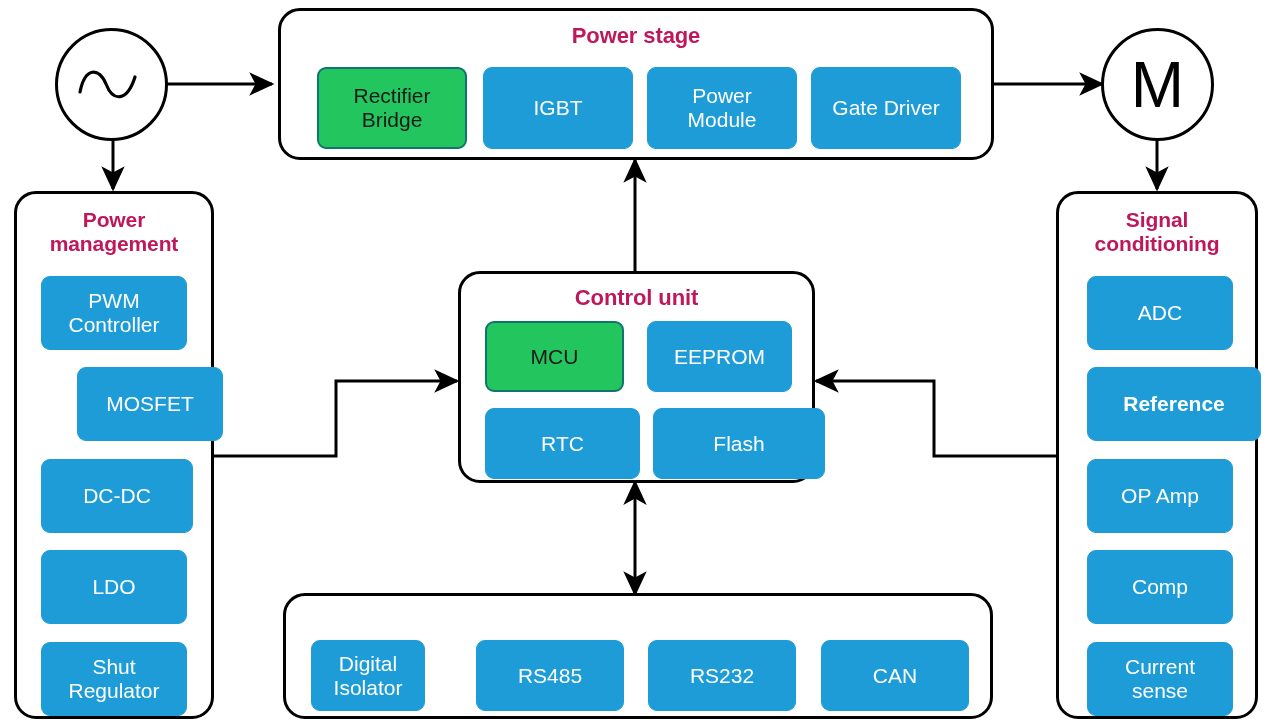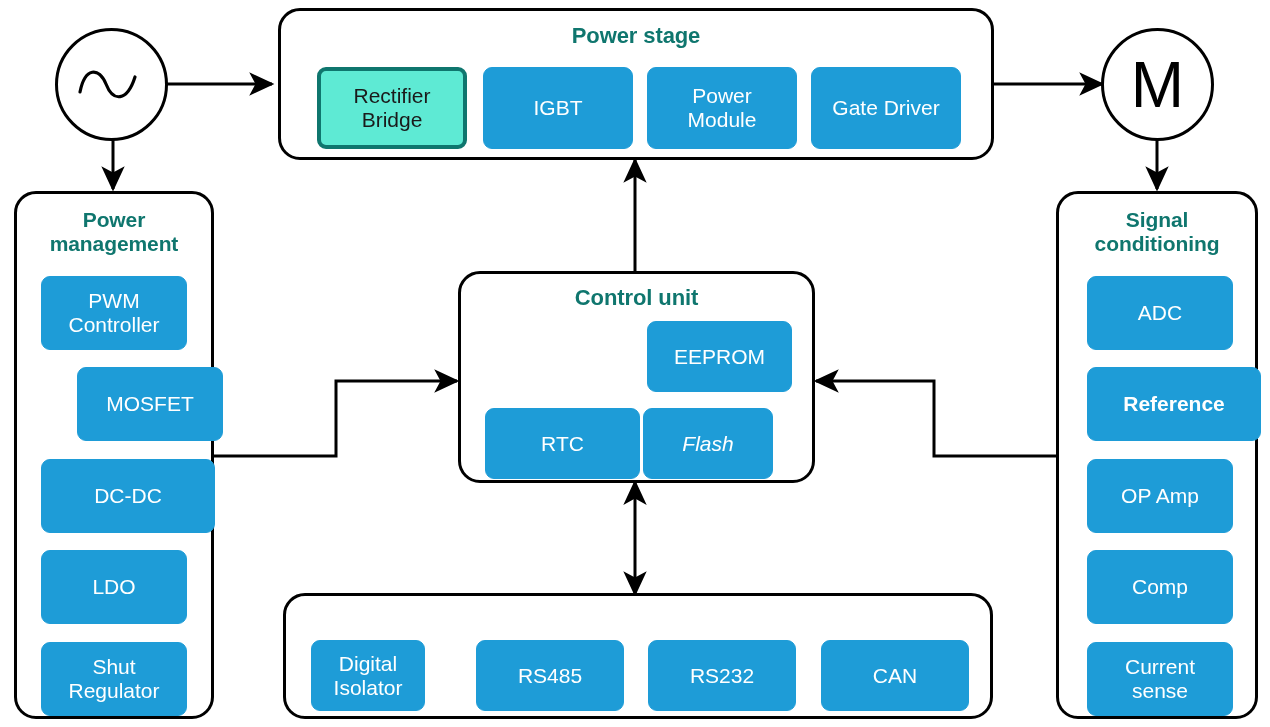--- a/index.html
+++ b/index.html
@@ -26,21 +26,21 @@
     border: 3px solid #000000;
     border-radius: 22px;
     z-index: 3;
   }
   .group-title {
     position: absolute;
     left: 0;
     right: 0;
     text-align: center;
     font-weight: bold;
-    color: #0f766e;
+    color: #be185d;
     line-height: 1.12;
     letter-spacing: -0.1px;
   }
 
   
   .blk {
     position: absolute;
     box-sizing: border-box;
     border-radius: 9px;
     display: flex;
@@ -50,22 +50,22 @@
     line-height: 1.12;
     font-size: 21px;
     white-space: pre-line;
   }
   .blk.blue {
     background: #1e9cd7;
     border: 1px solid #1e9cd7;
     color: #ffffff;
   }
   .blk.grey {
-    background: #5eead4;
-    border: 4px solid #0f766e;
+    background: #22c55e;
+    border: 2px solid #0f766e;
     color: #1a1a1a;
   }
 
   
   .sym {
     position: absolute;
     box-sizing: border-box;
     border: 3px solid #000000;
     border-radius: 50%;
     background: #ffffff;
@@ -163,37 +163,38 @@
 
   <div class="group" style="left:14px; top:191px; width:200px; height:528px;">
     <div class="group-title" style="top:14px; font-size:21px; white-space:pre-line;">Power
 management</div>
 
     <div class="blk blue" style="left:24px; top:82px; width:146px; height:74px;">PWM
 Controller</div>
 
     <div class="blk blue" style="left:24px; top:173px; width:146px; height:74px;margin-left:36px;">MOSFET</div>
 
-    <div class="blk blue" style="left:24px; top:265px; width:174px; height:74px;">DC-DC</div>
+    <div class="blk blue" style="left:24px; top:265px; width:152px; height:74px;">DC-DC</div>
 
     <div class="blk blue" style="left:24px; top:356px; width:146px; height:74px;">LDO</div>
 
     <div class="blk blue" style="left:24px; top:448px; width:146px; height:74px;">Shut
 Regulator</div>
   </div>
 
   <div class="group" style="left:458px; top:271px; width:357px; height:212px;">
     <div class="group-title" style="top:12px; font-size:22px;">Control unit</div>
 
+    <div class="blk grey" style="left:24px; top:47px; width:139px; height:71px;">MCU</div>
 
     <div class="blk blue" style="left:186px; top:47px; width:145px; height:71px;">EEPROM</div>
 
     <div class="blk blue" style="left:24px; top:134px; width:155px; height:71px;">RTC</div>
 
-    <div class="blk blue" style="left:182px; top:134px; width:130px; height:71px;font-style:italic;">Flash</div>
+    <div class="blk blue" style="left:192px; top:134px; width:172px; height:71px;">Flash</div>
   </div>
 
   <div class="group" style="left:1056px; top:191px; width:202px; height:528px;">
     <div class="group-title" style="top:14px; font-size:21px; white-space:pre-line;">Signal
 conditioning</div>
 
     <div class="blk blue" style="left:28px; top:82px; width:146px; height:74px;">ADC</div>
 
     <div class="blk blue" style="left:28px; top:173px; width:174px; height:74px;font-weight:bold;">Reference</div>
 

